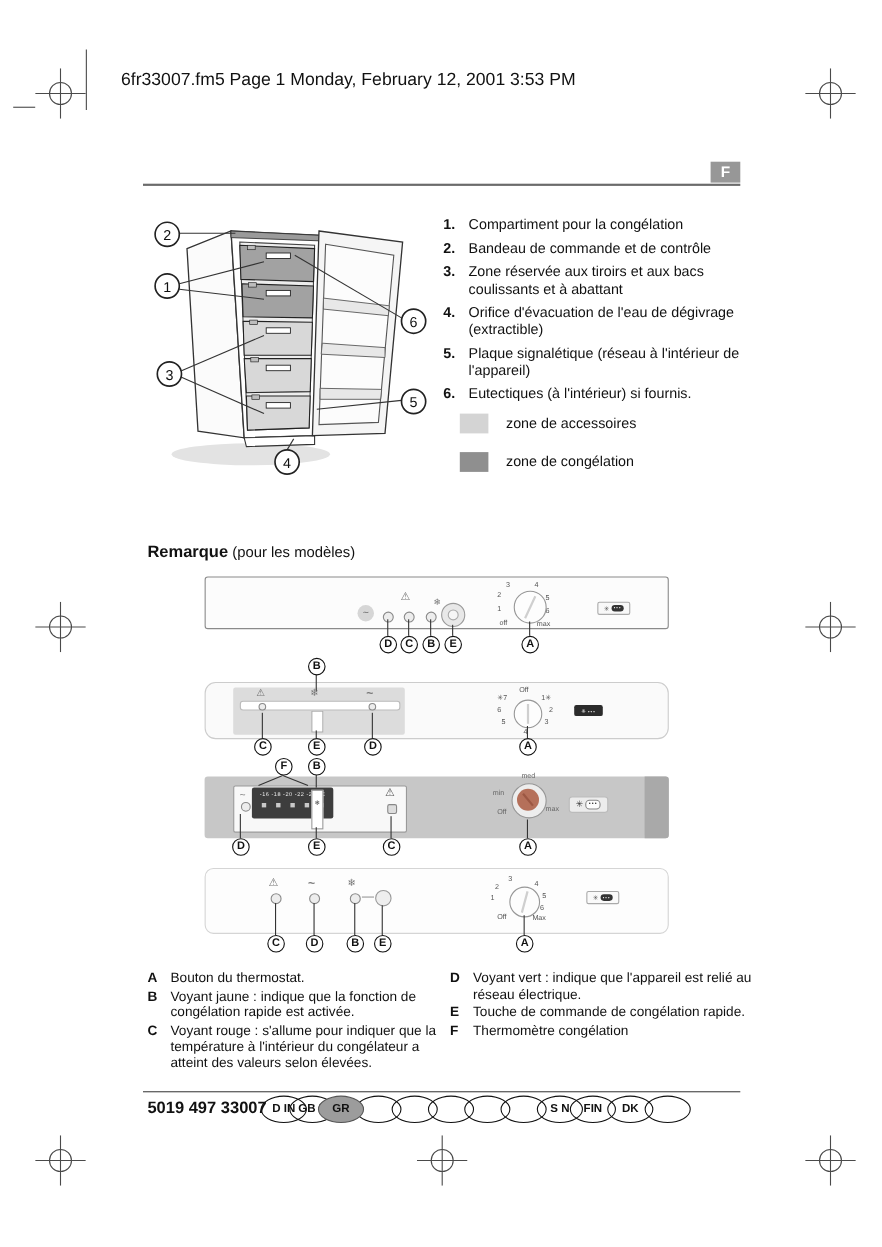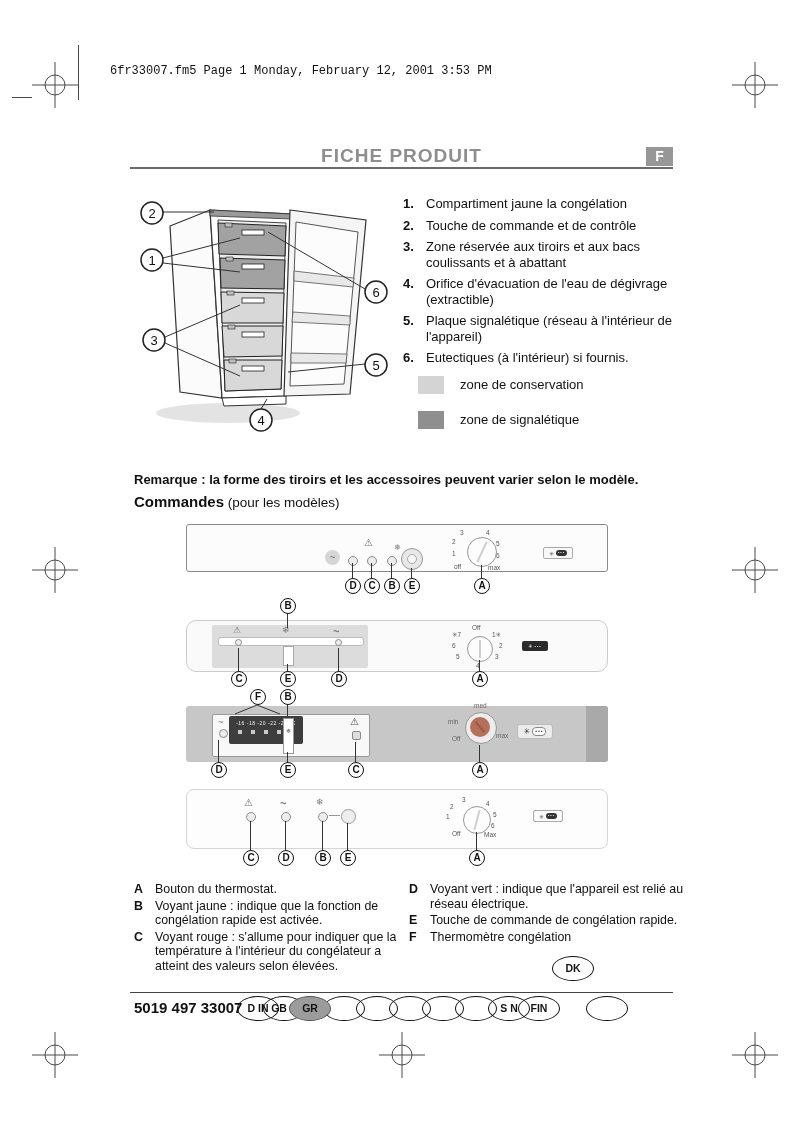--- a/index.html
+++ b/index.html
@@ -4,21 +4,21 @@
 <style>
   html,body{margin:0;padding:0;background:#fff}
   .page{position:relative;width:802px;height:1134px;background:#fff;overflow:hidden;
         font-family:"Liberation Sans",sans-serif;color:#111}
   .abs{position:absolute}
   
   .mark{position:absolute;width:46px;height:46px}
   .mark line,.mark circle{stroke:#4a4a4a;stroke-width:1;fill:none}
   .tick{position:absolute;background:#4a4a4a}
   
-  .phead{position:absolute;font-family:Liberation Mono, monospace;font-size:12px;white-space:nowrap}
+  .phead{position:absolute;font-family:Liberation Sans, sans-serif;font-size:16px;white-space:nowrap}
   .title{position:absolute;font-weight:bold;font-size:19px;letter-spacing:1px;color:#8e8e8e;text-align:center}
   .trule{position:absolute;height:2px;background:#6b6b6b}
   .fbadge{position:absolute;width:27px;height:19px;background:#979797;color:#fff;font-weight:bold;
           font-size:14px;text-align:center;line-height:19px}
   
   .nlist{position:absolute;width:276px}
   .li{display:flex;margin-bottom:6px;font-size:13px;line-height:15.5px}
   .li b{width:23px;flex:none}
   
   .sw{position:absolute;width:26px;height:18px}
@@ -90,21 +90,20 @@
   <svg class="mark" style="left:732px;top:1032px">
       <line x1="23" y1="0" x2="23" y2="46"></line>
       <line x1="0" y1="23" x2="46" y2="23"></line>
       <circle cx="23" cy="23" r="10"></circle>
     </svg>
   <div class="tick" style="left:78px;top:45px;width:1px;height:55px"></div>
   <div class="tick" style="left:12px;top:97px;width:20px;height:1px"></div>
 
   <div class="phead" style="left:110px;top:64px">6fr33007.fm5  Page 1  Monday, February 12, 2001  3:53 PM</div>
 
-  <div class="title" style="left:130px;top:145px;width:543px">FICHE PRODUIT</div>
   <div class="trule" style="left:130px;top:167px;width:543px"></div>
   <div class="fbadge" style="left:646px;top:147px">F</div>
 
   <svg style="position:absolute;left:140px;top:192px" width="258" height="244" viewBox="0 0 258 244">
     <ellipse cx="88" cy="221" rx="72" ry="10" fill="#e3e3e3"></ellipse>
     <g>
       <polygon points="30,34 70,18 82,206 40,200" fill="#fbfbfb" stroke="#333" stroke-width="1.2"></polygon>
       <polygon points="70,18 152,22 146,204 82,206" fill="#ffffff" stroke="#333" stroke-width="1.2"></polygon>
       <polygon points="70,18 152,22 152,27 70,24" fill="#9a9a9a" stroke="#333" stroke-width="0.8"></polygon>
       <polygon points="78,28 146,31 141,197 85,199" fill="#ededed" stroke="#444" stroke-width="1"></polygon>
@@ -162,52 +161,51 @@
       <text x="14" y="153">3</text>
       <text x="121" y="233">4</text>
       <text x="236" y="105">6</text>
       <text x="236" y="178">5</text>
     </g>
   </svg>
 
   <div class="nlist" style="left:403px;top:196px">
     <div class="li">
         <b>1.</b>
-        <span>Compartiment jaune la congélation</span>
+        <span>Compartiment pour la congélation</span>
       </div>
     <div class="li">
         <b>2.</b>
-        <span>Touche de commande et de contrôle</span>
+        <span>Bandeau de commande et de contrôle</span>
       </div>
     <div class="li">
         <b>3.</b>
         <span>Zone réservée aux tiroirs et aux bacs coulissants et à abattant</span>
       </div>
     <div class="li">
         <b>4.</b>
         <span>Orifice d'évacuation de l'eau de dégivrage (extractible)</span>
       </div>
     <div class="li">
         <b>5.</b>
         <span>Plaque signalétique (réseau à l'intérieur de l'appareil)</span>
       </div>
     <div class="li">
         <b>6.</b>
         <span>Eutectiques (à l'intérieur) si fournis.</span>
       </div>
   </div>
 
   <div class="sw" style="left:418px;top:376px;background:#d4d4d4"></div>
-  <div class="swlab" style="left:460px;top:376px">zone de conservation</div>
+  <div class="swlab" style="left:460px;top:376px">zone de accessoires</div>
   <div class="sw" style="left:418px;top:411px;background:#8f8f8f"></div>
-  <div class="swlab" style="left:460px;top:411px">zone de signalétique</div>
-
-  <div class="remark" style="left:134px;top:472px">Remarque : la forme des tiroirs et les accessoires peuvent varier selon le modèle.</div>
+  <div class="swlab" style="left:460px;top:411px">zone de congélation</div>
+
   <div class="cmd" style="left:134px;top:493px">
-    <b>Commandes</b>
+    <b>Remarque</b>
     <span>(pour les modèles)</span>
   </div>
 
   <div class="panel" style="left:186px;top:524px;width:422px;height:48px;background:#fcfcfc;border:1px solid #8a8a8a;border-radius:3px"></div>
   <div class="abs" style="left:325px;top:550px;width:15px;height:15px;border-radius:50%;background:#d6d6d6;color:#777;font-size:10px;line-height:15px;text-align:center">~</div>
   <div class="led" style="left:348px;top:556px;width:8px;height:8px"></div>
   <div class="icn" style="left:364px;top:538px;font-size:10px">⚠</div>
   <div class="led" style="left:367px;top:556px;width:8px;height:8px"></div>
   <div class="led" style="left:387px;top:556px;width:8px;height:8px"></div>
   <div class="icn" style="left:394px;top:544px;font-size:8px">❄</div>
@@ -401,16 +399,16 @@
   <div class="oval" style="left:237px;top:996px">D IN</div>
   <div class="oval" style="left:263px;top:996px">GB P</div>
   <div class="oval filled" style="left:289px;top:996px">GR</div>
   <div class="oval" style="left:323px;top:996px"></div>
   <div class="oval" style="left:356px;top:996px"></div>
   <div class="oval" style="left:389px;top:996px"></div>
   <div class="oval" style="left:422px;top:996px"></div>
   <div class="oval" style="left:455px;top:996px"></div>
   <div class="oval" style="left:488px;top:996px">S N</div>
   <div class="oval" style="left:518px;top:996px">FIN</div>
-  <div class="oval" style="left:552px;top:956px">DK</div>
+  <div class="oval" style="left:552px;top:996px">DK</div>
   <div class="oval" style="left:586px;top:996px"></div>
 
 </div>
 
 </body></html>

